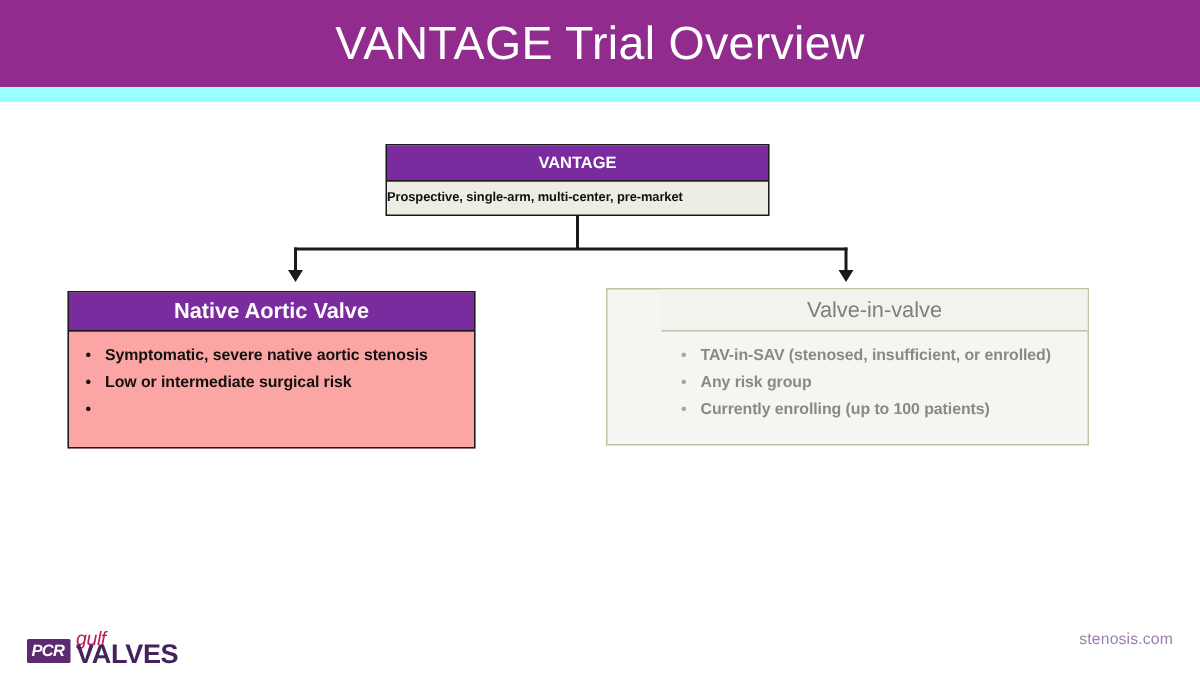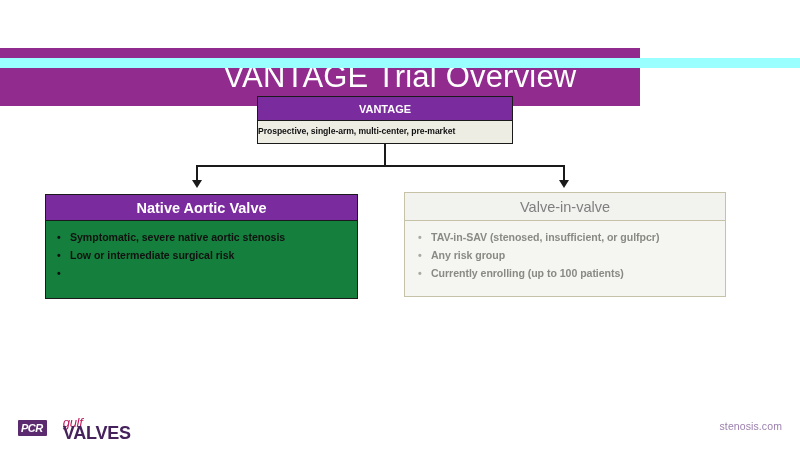--- a/index.html
+++ b/index.html
@@ -14,24 +14,23 @@
     overflow: hidden;
     font-family: "Liberation Sans", sans-serif;
     -webkit-font-smoothing: antialiased;
   }
 
   
   .header-bar {
     position: absolute;
     left: 0;
     top: 0;
-    width: 640px;
+    width: 800px;
     height: 58px;
     background: #922B8E;
-    margin-top: 48px;
   }
   .header-title {
     position: absolute;
     left: 0;
     top: 0;
     width: 800px;
     height: 58px;
     line-height: 58px;
     text-align: center;
     color: #ffffff;
@@ -134,44 +133,45 @@
   }
   #arrow-right {
     left: 559px;
     top: 180px;
   }
 
   
   #native-box {
     left: 45px;
     top: 194px;
-    width: 313px;
+    width: 272px;
     height: 105px;
     border: 1.6px solid #1a1a1a;
-    background: #15803d;
+    background: #fca5a5;
   }
   #native-box .box-head {
     height: 26px;
     line-height: 26px;
     background: #7A2C9E;
     color: #ffffff;
     font-size: 14.5px;
     border-bottom: 1.6px solid #1a1a1a;
   }
   #native-box .box-body {
     padding: 9px 8px 0 8px;
   }
 
   #viv-box {
     left: 404px;
     top: 192px;
     width: 322px;
     height: 105px;
     border: 1.3px solid #C6C2A8;
     background: #F5F5F2;
+    padding-left: 36px;
   }
   #viv-box .box-head {
     height: 28px;
     line-height: 28px;
     background: #F2F2EF;
     color: #7F7F7F;
     font-size: 14.5px;
     font-weight: normal;
     border-bottom: 1.3px solid #C6C2A8;
   }
@@ -212,23 +212,22 @@
     letter-spacing: -0.05px;
   }
   #viv-box ul.bullets li .bullet-dot { color: #A9A9A2; }
 
   
   #logo {
     position: absolute;
     left: 18px;
     top: 414px;
     display: flex;
-    align-items: center;
+    align-items: flex-end;
     height: 28px;
-    gap: 12px;
   }
   #logo-pcr {
     background: #5C2A6E;
     color: #ffffff;
     font-size: 11px;
     font-weight: bold;
     font-style: italic;
     letter-spacing: -0.5px;
     padding: 2px 4px 2px 3px;
     line-height: 12px;
@@ -301,21 +300,21 @@
     </ul>
   </div>
 </div>
 
 <div class="box" id="viv-box">
   <div class="box-head">Valve-in-valve</div>
   <div class="box-body">
     <ul class="bullets">
       <li>
         <span class="bullet-dot">•</span>
-        <span>TAV-in-SAV (stenosed, insufficient, or gulfpcr)</span>
+        <span>TAV-in-SAV (stenosed, insufficient, or enrolled)</span>
       </li>
       <li>
         <span class="bullet-dot">•</span>
         <span>Any risk group</span>
       </li>
       <li>
         <span class="bullet-dot">•</span>
         <span>Currently enrolling (up to 100 patients)</span>
       </li>
     </ul>

